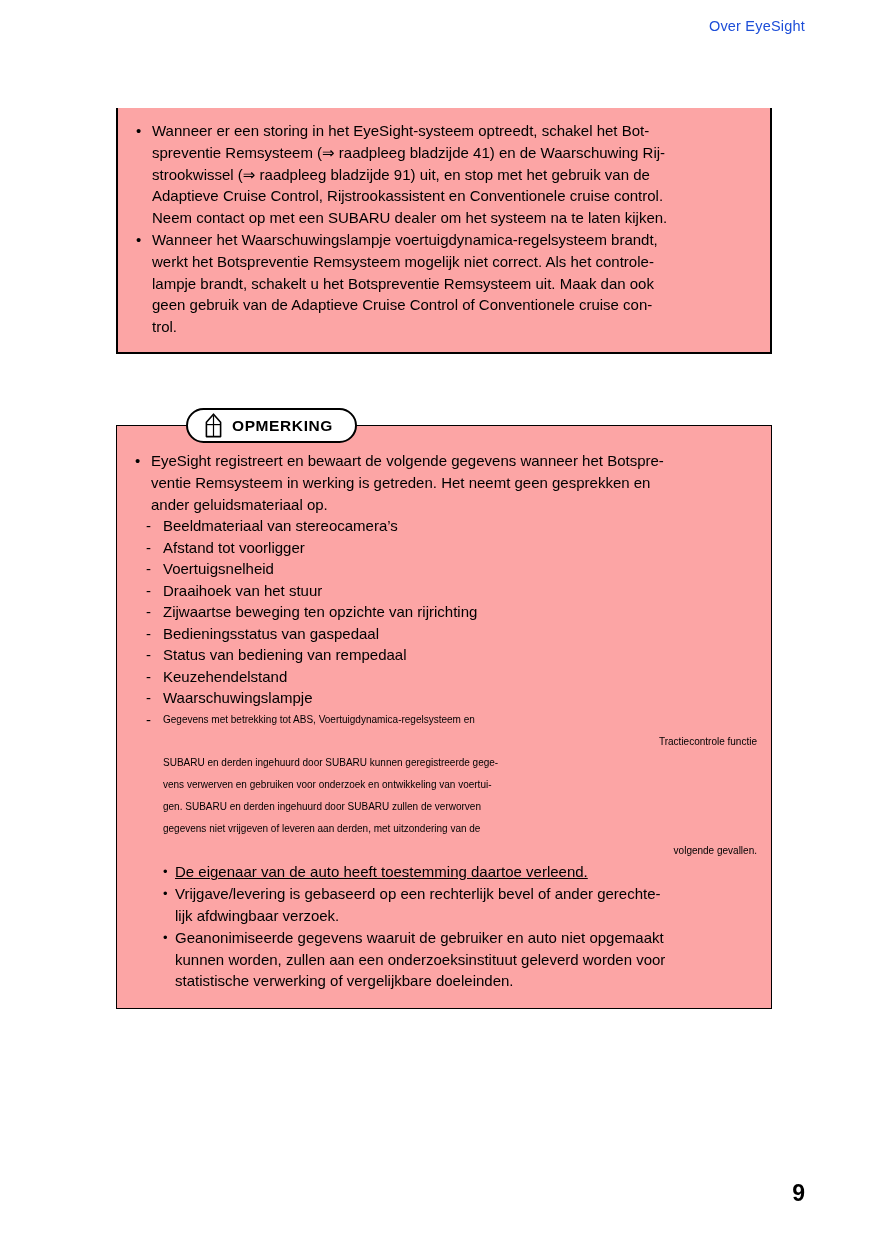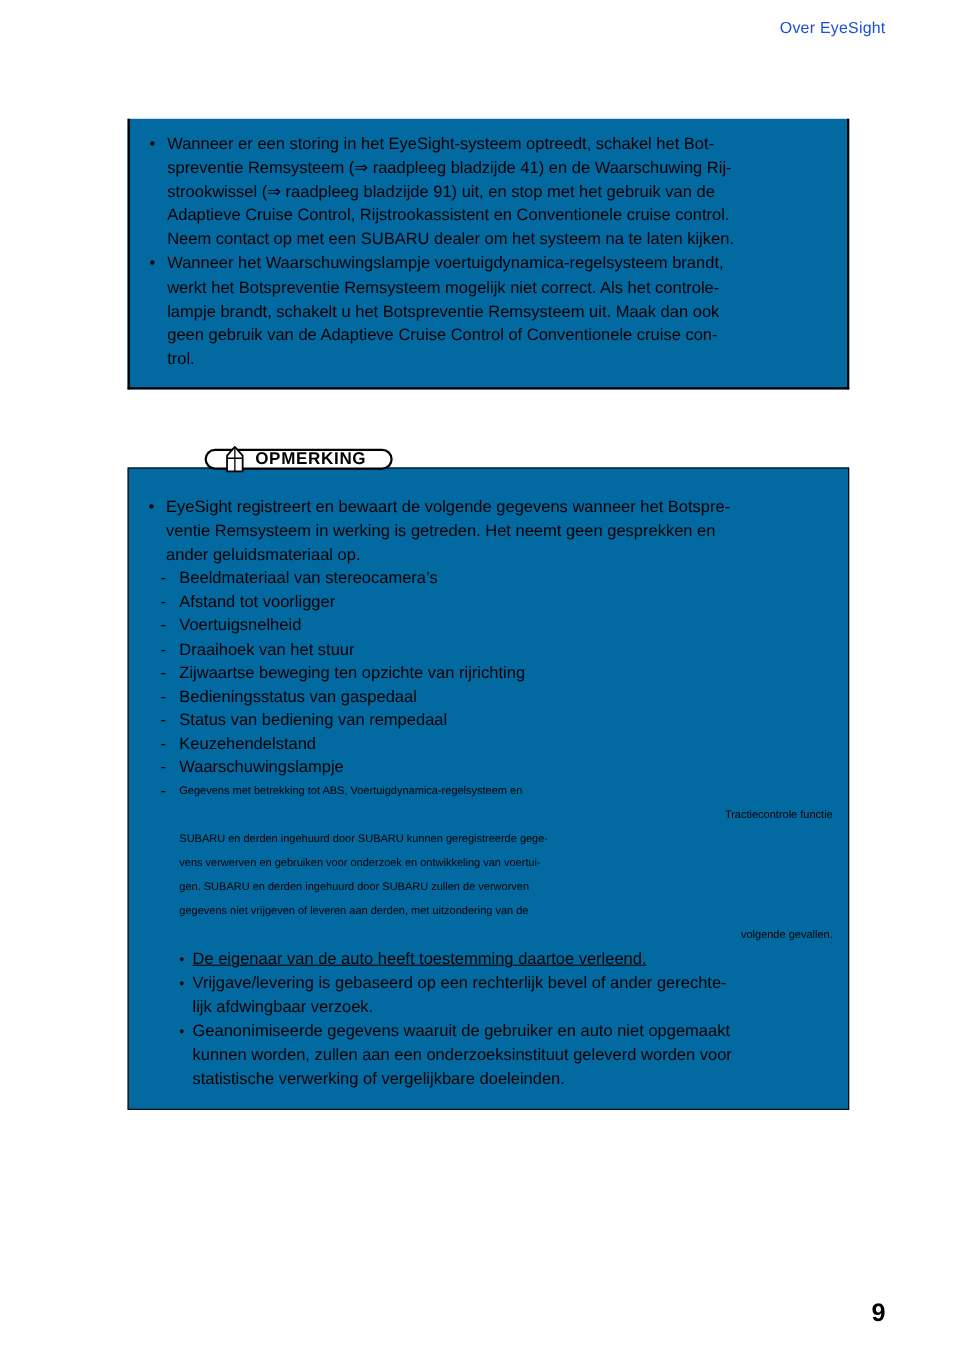--- a/index.html
+++ b/index.html
@@ -35,21 +35,21 @@
     font-weight: bold;
     color: #000;
   }
 
   
   .box {
     position: absolute;
     left: 116px;
     width: 656px;
     box-sizing: border-box;
-    background: #0369a1;
+    background: #fca5a5;
   }
 
   
   .box-continued {
     top: 108px;
     border-left: 2px solid #000;
     border-right: 2px solid #000;
     border-bottom: 2px solid #000;
     border-top: none;
     padding: 12px 14px 14px 14px;
@@ -60,21 +60,21 @@
     top: 425px;
     border: 1px solid #000;
     padding: 24px 14px 16px 14px;
   }
 
   
   .note-badge {
     position: absolute;
     left: 186px;
     top: 408px;
-    height: 19px;
+    height: 35px;
     box-sizing: border-box;
     display: flex;
     align-items: center;
     gap: 9px;
     padding: 0 22px 0 16px;
     background: #ffffff;
     border: 2.5px solid #000;
     border-radius: 19px;
     z-index: 5;
   }

